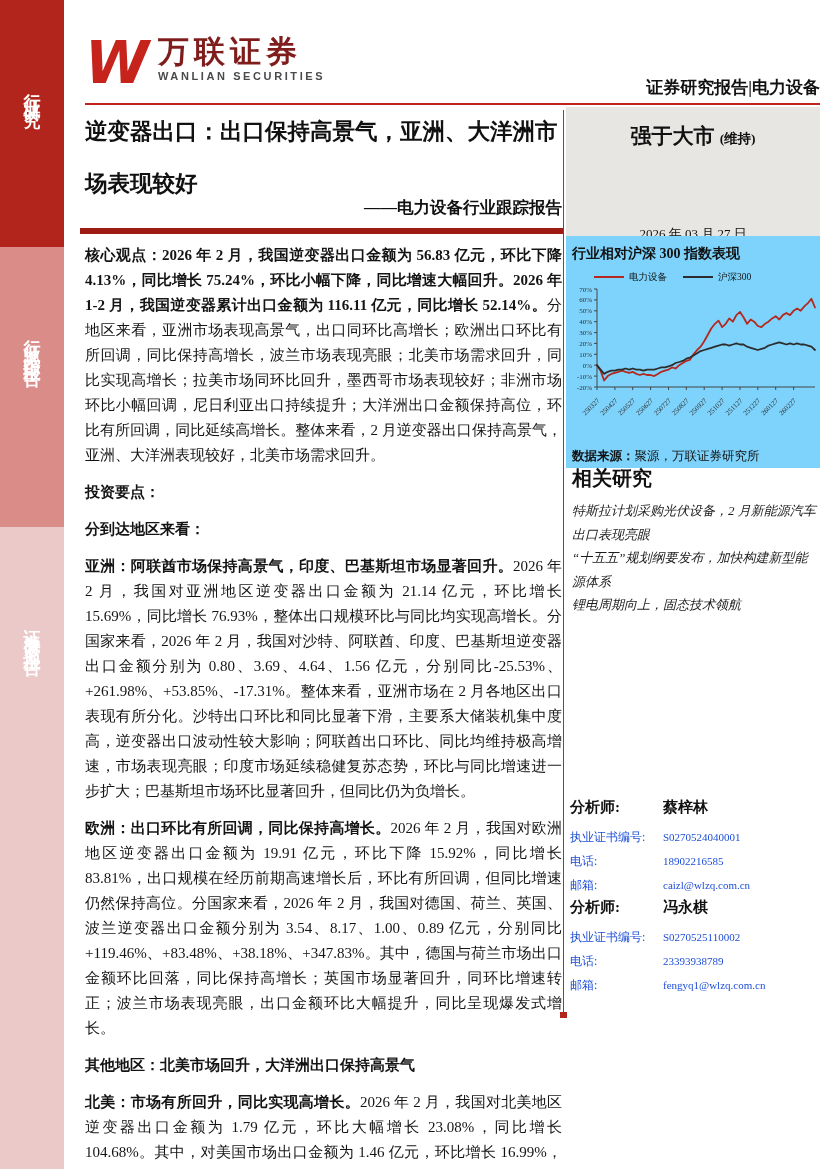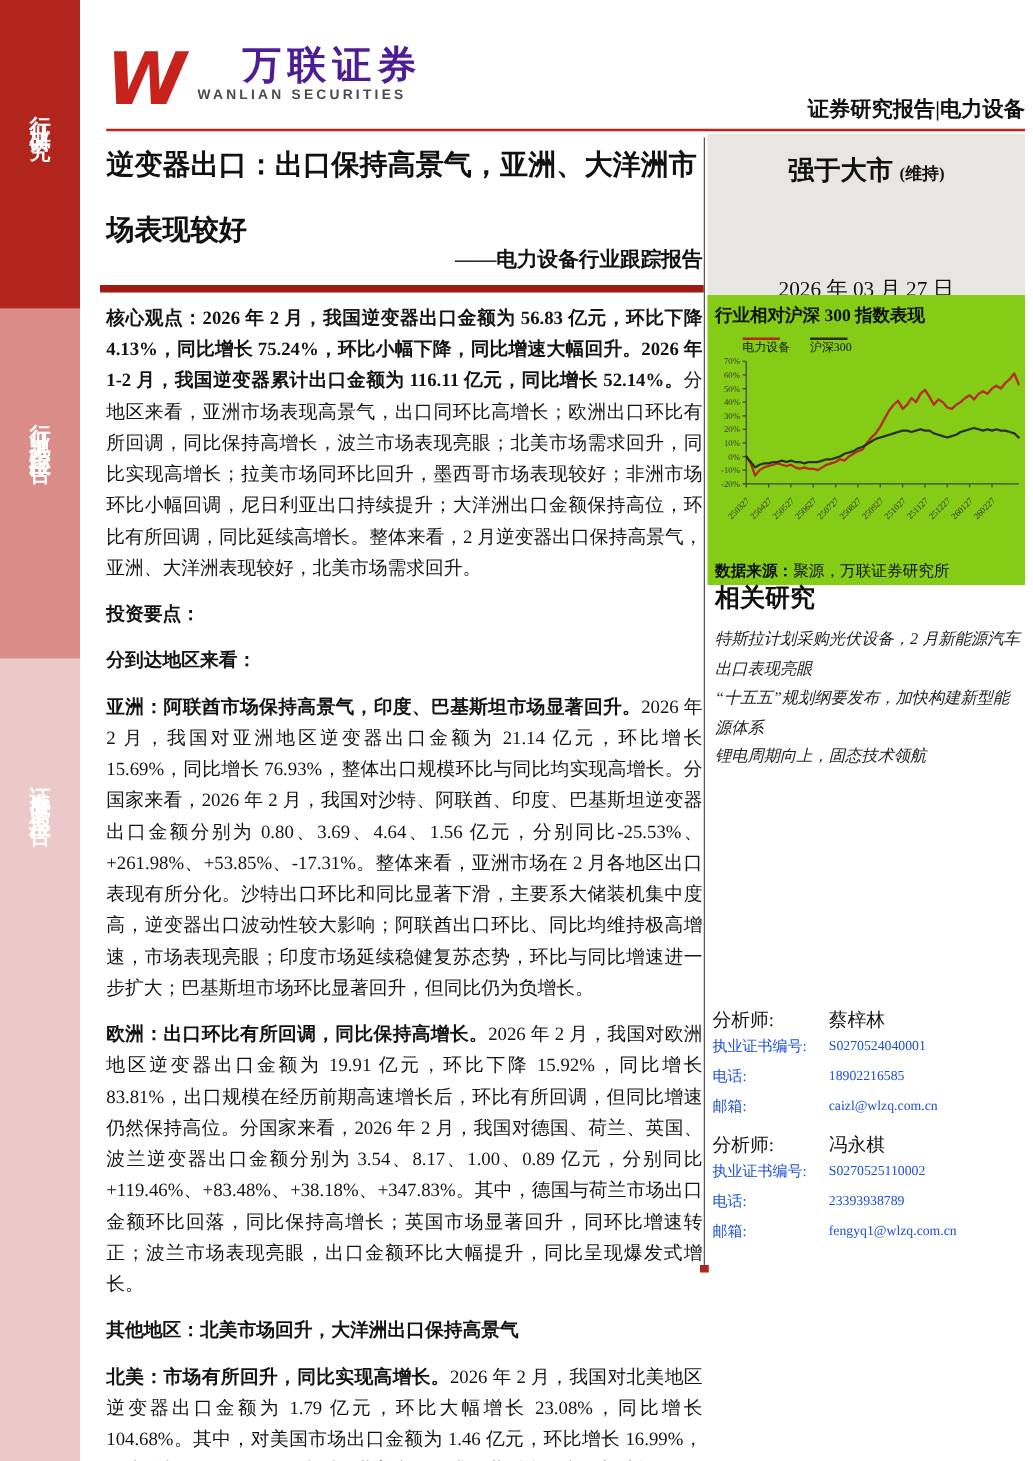--- a/index.html
+++ b/index.html
@@ -7,52 +7,52 @@
         font-family:"Liberation Serif",serif;color:#111;}
   
   .side-sec{position:absolute;left:0;width:64px;display:flex;justify-content:center;}
   .v-text{writing-mode:vertical-rl;text-orientation:upright;color:#fff;font-weight:bold;
           font-size:17px;letter-spacing:6px;font-family:"Liberation Sans",sans-serif;}
   
   .logo{position:absolute;left:85px;top:34px;display:flex;align-items:flex-start;}
   .logo-w{font-family:"DejaVu Sans",sans-serif;font-style:italic;font-weight:bold;
           font-size:58px;line-height:58px;color:#c5231c;margin-right:9px;}
   .logo-cn{font-family:"Liberation Sans",sans-serif;font-weight:bold;font-size:31px;
-           line-height:36px;color:#4c1d95;letter-spacing:5px;margin-left:36px;}
+           line-height:36px;color:#7f1d1d;letter-spacing:5px;}
   .logo-en{font-family:"Liberation Sans",sans-serif;font-weight:bold;font-size:11px;
            color:#4a4a4a;letter-spacing:2.6px;}
   .report-tag{position:absolute;right:6px;top:76px;font-weight:bold;font-size:17px;}
   .red-rule{position:absolute;left:85px;top:103px;width:735px;height:2px;background:#c1221b;}
   .doc-title{position:absolute;left:85px;top:106px;width:478px;font-size:22.5px;
              font-weight:bold;line-height:52px;}
   .doc-subtitle{position:absolute;left:85px;top:197px;width:477px;text-align:right;
                 font-weight:bold;font-size:16.5px;}
   .thick-bar{position:absolute;left:80px;top:228px;width:483px;height:6px;background:#9d1b12;}
   
   .rating-box{position:absolute;left:566px;top:107px;width:254px;height:149px;background:#e8e6e3;
               box-sizing:border-box;display:flex;flex-direction:column;align-items:center;
               justify-content:space-between;padding:15px 0 13px;}
   .rating-line{font-size:21px;font-weight:bold;}
   .rating-line .keep{font-size:13.5px;font-weight:bold;}
-  .date-line{font-size:17px;text-decoration:underline;}
-  .chart-box{position:absolute;left:566px;top:236px;width:254px;height:232px;background:#84cc16;
+  .date-line{font-size:13px;text-decoration:underline;}
+  .chart-box{position:absolute;left:566px;top:236px;width:254px;height:232px;background:#7dd3fc;
              box-sizing:border-box;padding:9px 2px 16px 4px;}
   .chart-title{font-weight:bold;font-size:14px;line-height:17px;padding-left:2px;}
   .legend{display:flex;gap:16px;align-items:center;margin:9px 0 0 24px;
           font-size:9.5px;height:12px;}
-  .lg-item{display:flex;align-items:flex-start;flex-direction:column;}
+  .lg-item{display:flex;align-items:center;}
   .dash{display:inline-block;width:30px;height:2px;margin-right:5px;}
   .source-line{font-size:12.5px;padding-left:2px;margin-top:1px;}
   .divider-v{position:absolute;left:563px;top:110px;width:1px;height:906px;background:#555;}
   .divider-cap{position:absolute;left:560px;top:1012px;width:7px;height:6px;background:#b2251d;}
   .related{position:absolute;left:572px;top:465px;width:248px;}
   .related-h{font-size:20px;font-weight:bold;margin-bottom:7px;}
   .related-item{font-size:13px;line-height:23.5px;color:#1c1c1c;font-style:italic;}
   .analysts{position:absolute;left:570px;top:798px;width:252px;}
-  .an-name-row{display:flex;align-items:flex-end;height:28px;font-size:15px;font-weight:normal;}
+  .an-name-row{display:flex;align-items:flex-start;height:28px;font-size:15px;font-weight:bold;}
   .an-field{display:flex;align-items:center;height:22px;margin-bottom:2px;font-size:12px;color:#1d4ed8;}
   .an-label{width:93px;flex:none;}
   .an-value{font-size:11px;}
   
   .body-col{position:absolute;left:85px;top:243px;width:477px;font-size:15px;
             line-height:25px;text-align:justify;color:#141414;}
   .para{margin:0 0 12px;}
   .bhead{font-weight:bold;margin:0 0 12px;}
 </style>
 </head>

